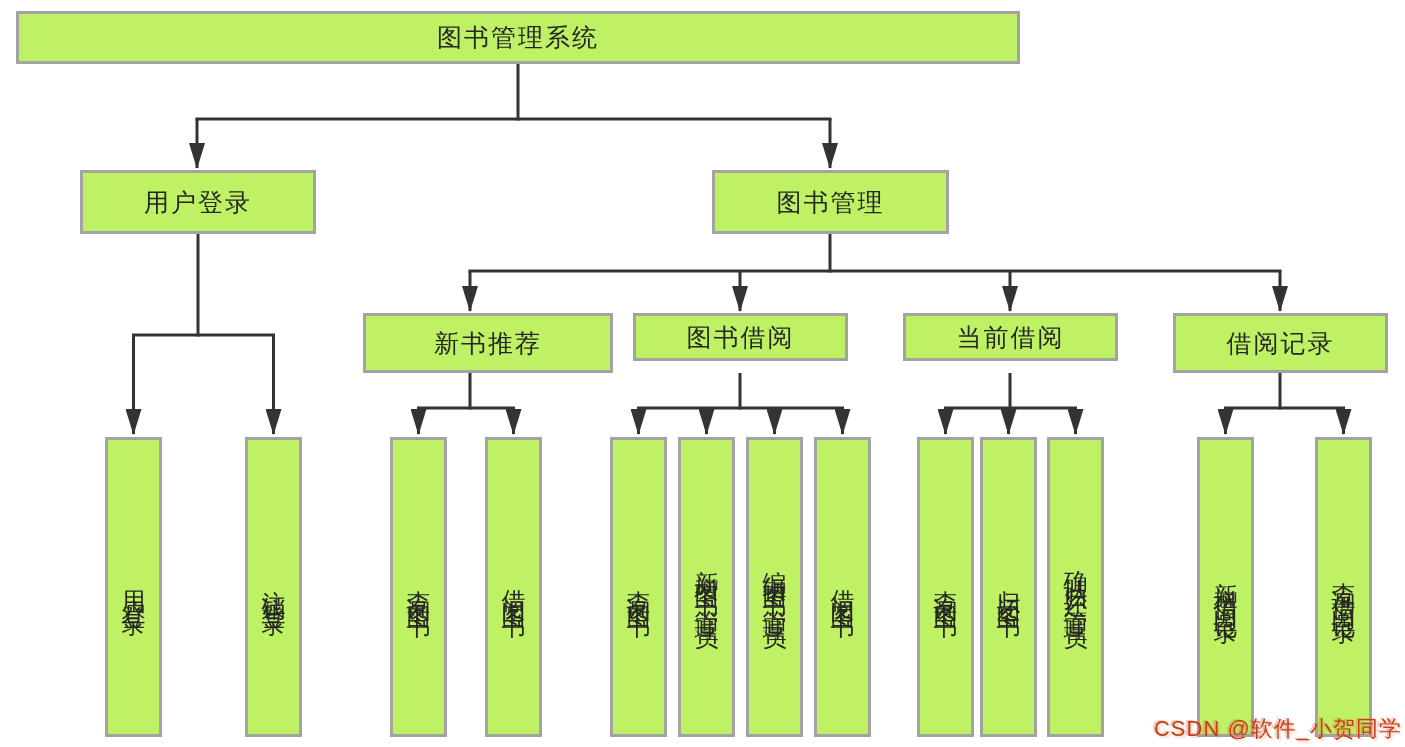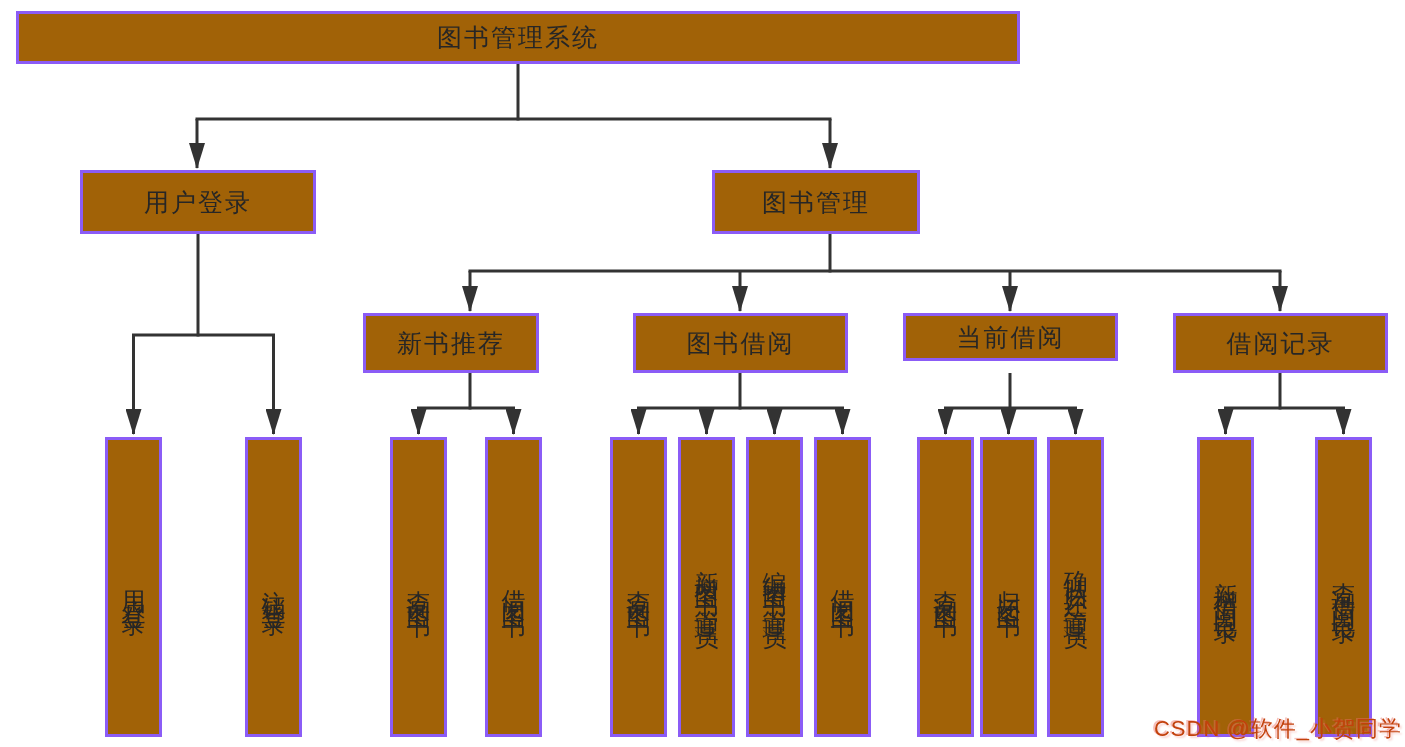--- a/index.html
+++ b/index.html
@@ -5,36 +5,36 @@
   html,body{margin:0;padding:0;}
   body{
     width:1405px;height:747px;position:relative;overflow:hidden;
     background:#ffffff;
     font-family:"Liberation Sans","DejaVu Sans",sans-serif;
   }
   #stage{position:absolute;left:0;top:0;width:1405px;height:747px;}
   svg.wires{position:absolute;left:0;top:0;width:1405px;height:747px;pointer-events:none;}
   .node{
     position:absolute;box-sizing:border-box;
-    border:3px solid #8b5cf6;background:#a16207;
+    border:3px solid #a3a3a3;background:#bef264;
     display:flex;align-items:center;justify-content:center;
     color:#262626;font-size:25px;letter-spacing:2px;
     white-space:nowrap;
   }
   .vnode{
     writing-mode:vertical-rl;text-orientation:mixed;
     font-size:24px;letter-spacing:8px;white-space:normal;
     line-height:1;
   }
   
   .p-root{left:16px; top:11px;  width:1004px;height:53px;}
   .p-l2a {left:80px; top:170px; width:236px; height:64px;}
-  .p-l2b {left:712px;top:170px; width:208px; height:64px;}
-  .p-l3a {left:363px;top:313px; width:176px; height:60px;}
-  .p-l3b {left:633px;top:313px; width:215px; height:60px;}
+  .p-l2b {left:712px;top:170px; width:237px; height:64px;}
+  .p-l3a {left:363px;top:313px; width:250px; height:60px;}
+  .p-l3b {left:633px;top:313px; width:215px; height:48px;}
   .p-l3c {left:903px;top:313px; width:215px; height:48px;}
   .p-l3d {left:1173px;top:313px;width:215px; height:60px;}
   
   .leaf{top:437px;width:57px;height:300px;}
   .p-f1 {left:105px;}
   .p-f2 {left:245px;}
   .p-f3 {left:390px;}
   .p-f4 {left:485px;}
   .p-f5 {left:610px;}
   .p-f6 {left:678px;}

